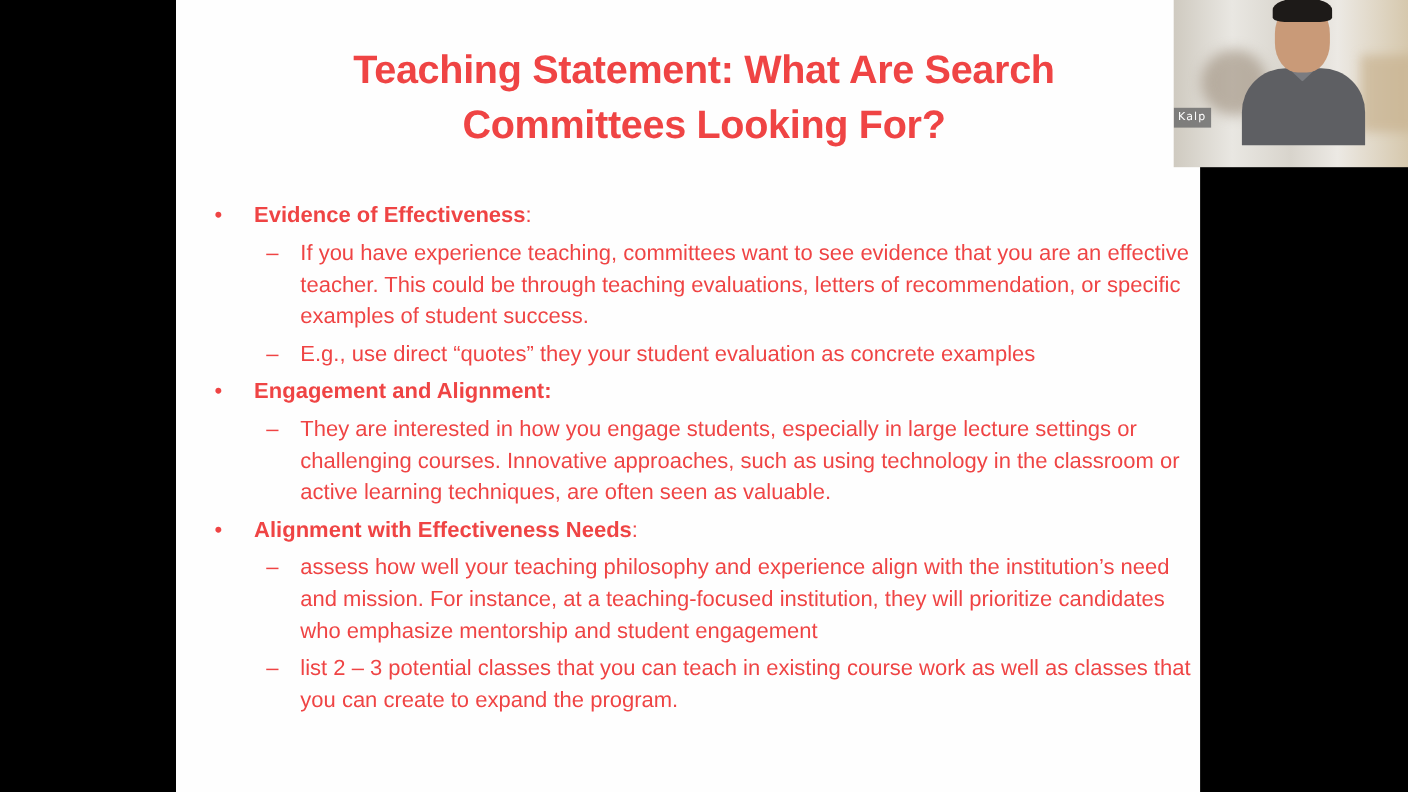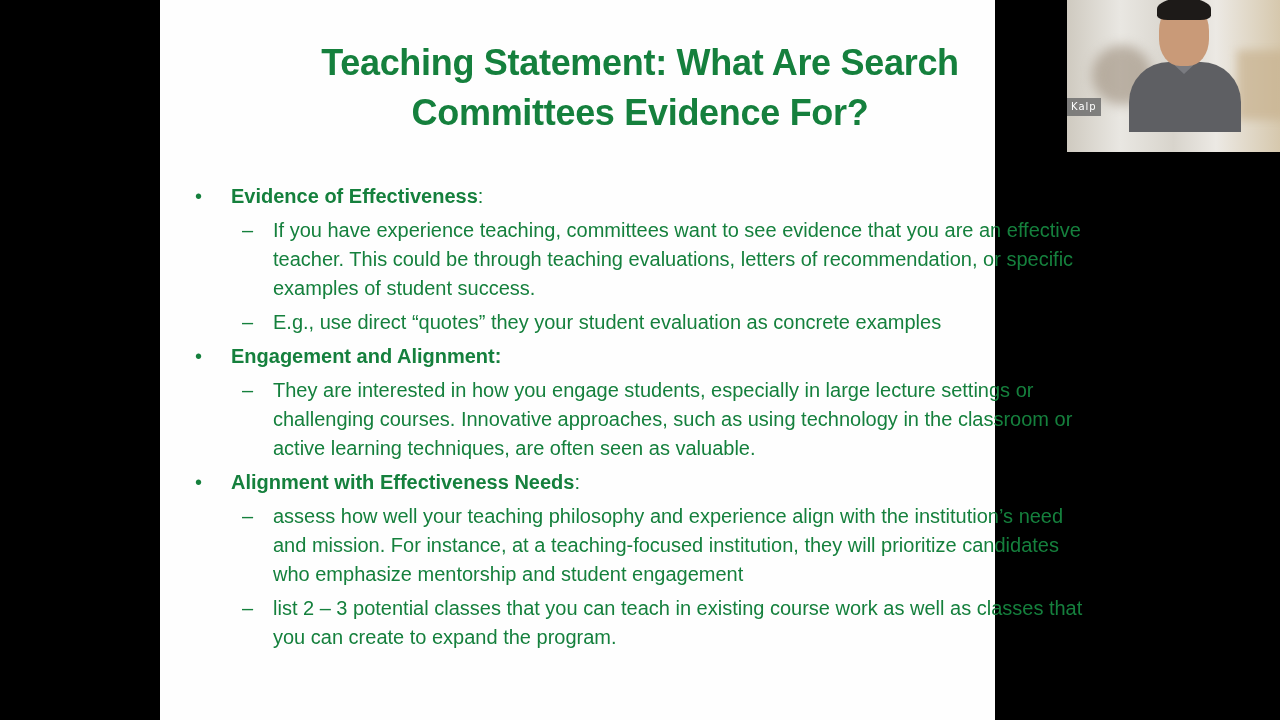--- a/index.html
+++ b/index.html
@@ -9,24 +9,24 @@
       overflow: hidden;
     }
     .stage {
       position: relative;
       width: 1280px; height: 720px;
       background: #000000;
     }
     .slide {
       position: absolute;
       left: 160px; top: 0;
-      width: 835px; height: 720px;
+      width: 931px; height: 720px;
       background: #fefefe;
       font-family: "Liberation Sans", "DejaVu Sans", sans-serif;
-      color: #15803d;
+      color: #ef4444;
     }
     .slide-title {
       position: absolute;
       left: 0; top: 38px;
       width: 960px;
       text-align: center;
       font-weight: bold;
       font-size: 36px;
       line-height: 50px;
       letter-spacing: -0.3px;
@@ -115,21 +115,21 @@
     }
   </style>
 </head>
 <body>
 
 <div class="stage">
 
   <div class="slide">
     <div class="slide-title">
       <div>Teaching Statement: What Are Search</div>
-      <div>Committees Evidence For?</div>
+      <div>Committees Looking For?</div>
     </div>
 
     <div class="content">
 
       <div class="bullet">
         <span class="marker">•</span>
         <span>Evidence of Effectiveness</span><span class="colon">:</span>
       </div>
       <div class="sub">
         <span class="dash">–</span>

